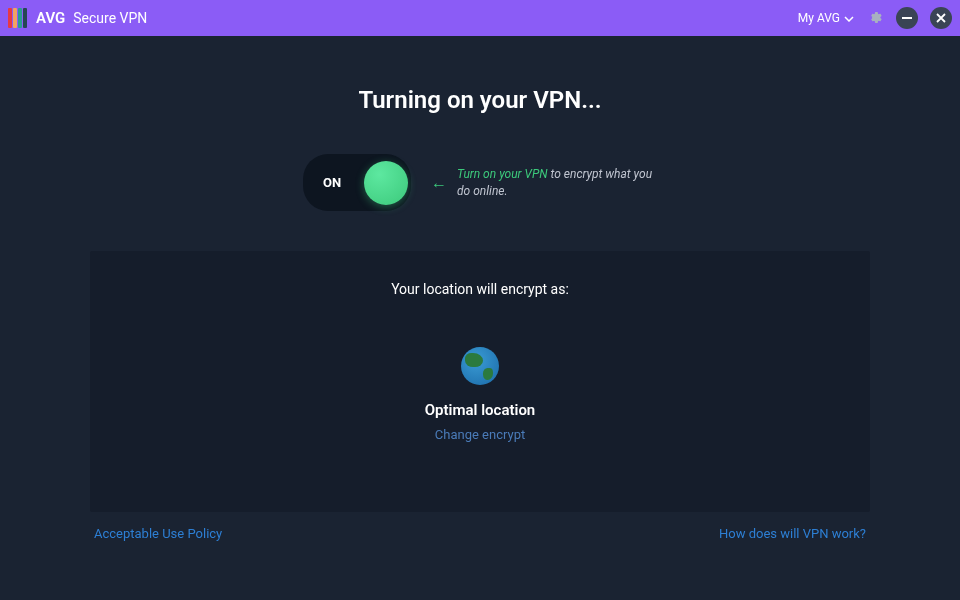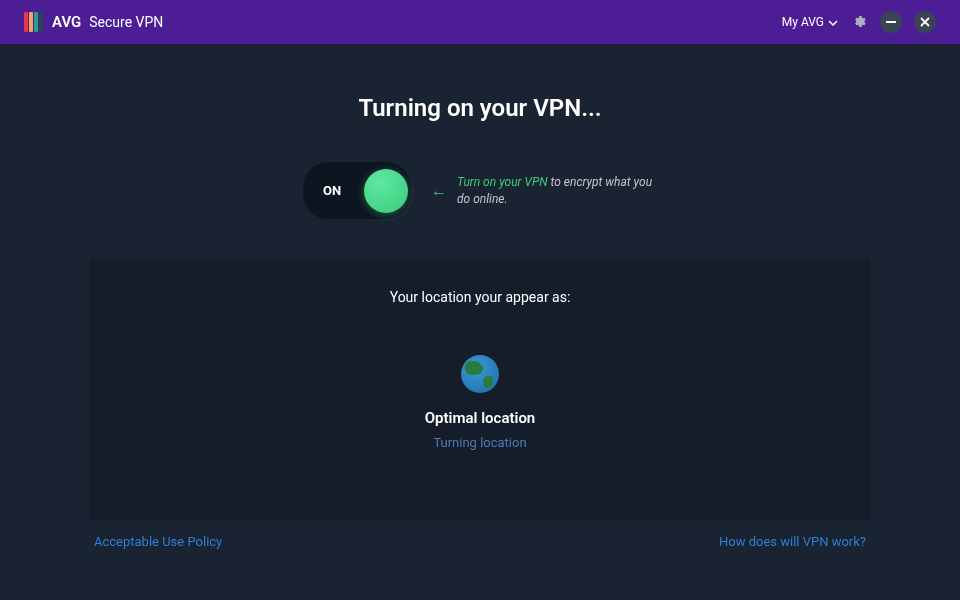--- a/index.html
+++ b/index.html
@@ -9,25 +9,25 @@
     }
     body {
       width: 960px;
       height: 600px;
       background: #1a2332;
       font-family: -apple-system, BlinkMacSystemFont, "Segoe UI", Roboto, sans-serif;
       color: #ffffff;
       overflow: hidden;
     }
     .titlebar {
-      height: 44px;
-      background: #4c1d95;
-      display: flex;
-      align-items: center;
-      padding: 0 24px;
+      height: 36px;
+      background: #8b5cf6;
+      display: flex;
+      align-items: center;
+      padding: 0 8px;
       justify-content: space-between;
     }
     .titlebar-left {
       display: flex;
       align-items: center;
       gap: 8px;
     }
     .logo {
       width: 20px;
       height: 20px;
@@ -263,23 +263,23 @@
     </div>
     <div class="hint">
       <span class="hint-arrow">←</span>
       <div class="hint-text">
         <span class="hint-highlight">Turn on your VPN</span><span> to encrypt what you do online.</span>
       </div>
     </div>
   </div>
 
   <div class="location-panel">
-    <div class="location-title">Your location your appear as:</div>
+    <div class="location-title">Your location will encrypt as:</div>
     <div class="globe"></div>
     <div class="location-name">Optimal location</div>
-    <div class="change-loc">Turning location</div>
+    <div class="change-loc">Change encrypt</div>
   </div>
 
   <div class="footer-links">
     <span class="footer-link">Acceptable Use Policy</span>
     <span class="footer-link">How does will VPN work?</span>
   </div>
 </div>
 
 </body></html>

